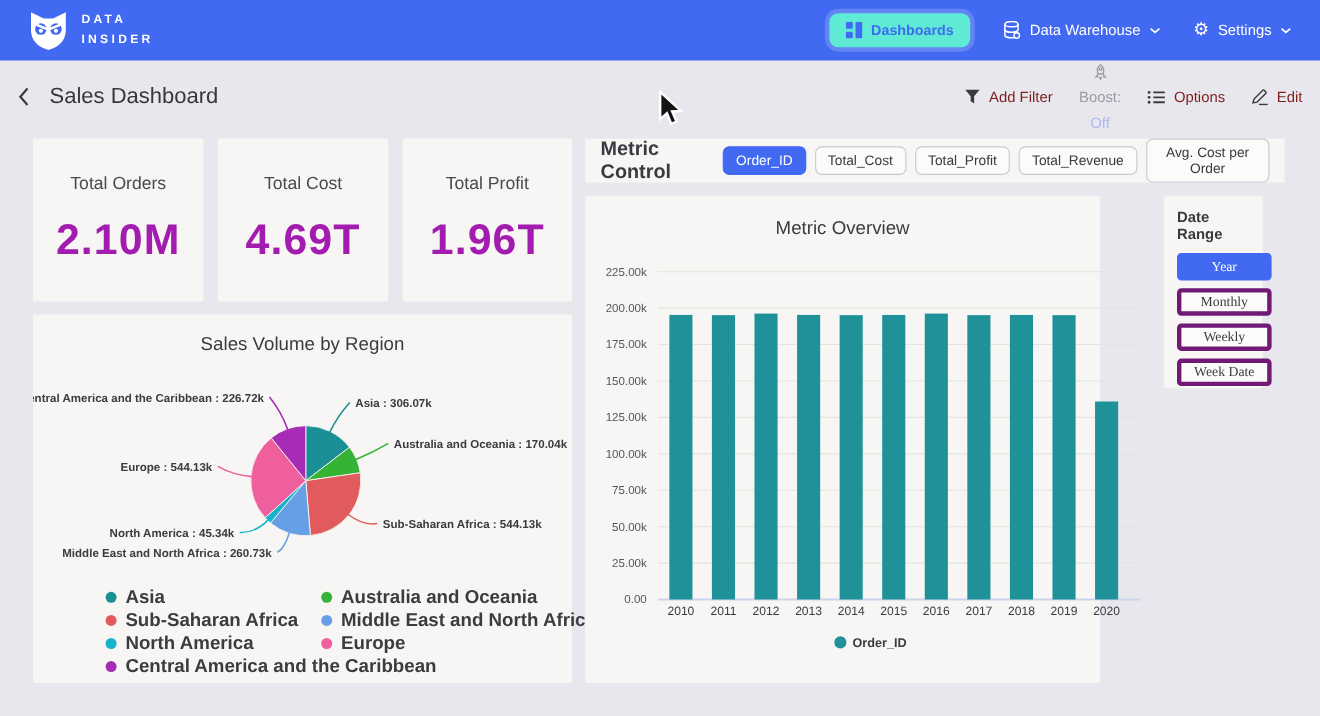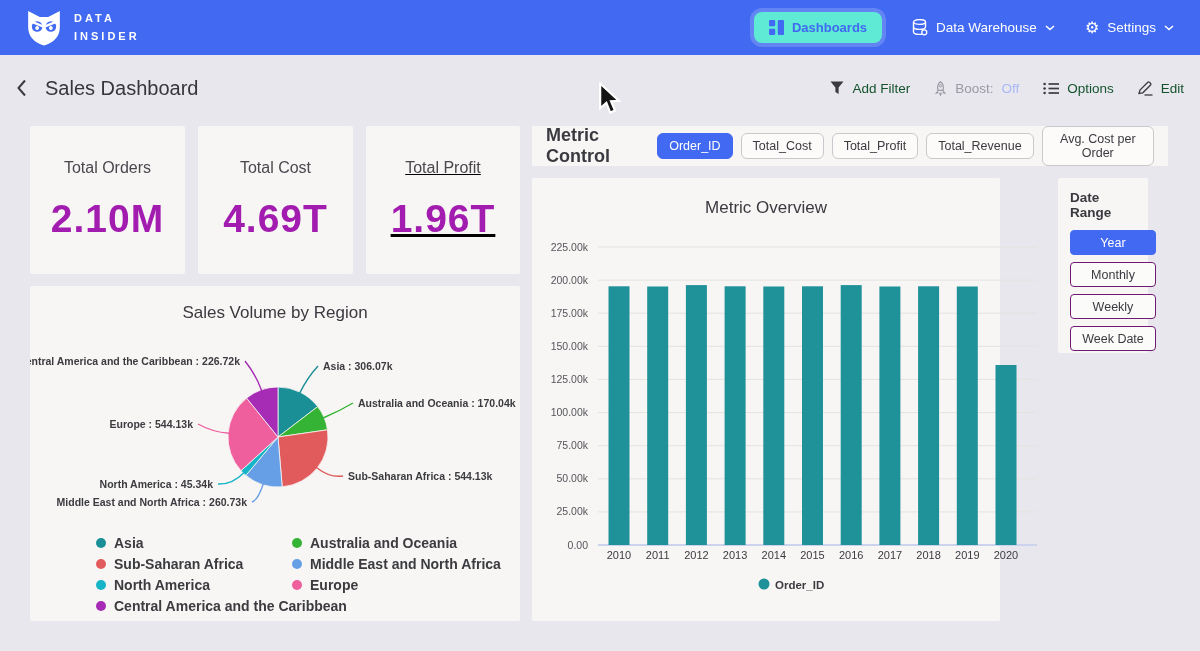--- a/index.html
+++ b/index.html
@@ -16,22 +16,22 @@
               font-size:13px; font-weight:bold; padding:8px 15px; border-radius:8px; border:none;
               box-shadow:0 0 0 4px rgba(255,255,255,0.18); cursor:pointer; }
   .nav-item { display:flex; align-items:center; gap:8px; color:#fff; font-size:13.5px; font-weight:500; cursor:pointer; }
 
   
   .subheader { position:absolute; top:55px; left:0; width:1200px; height:66px;
                display:flex; align-items:center; padding:0 16px; }
   .back-btn { background:none; border:none; cursor:pointer; margin-right:18px; display:flex; align-items:center; }
   .page-title { font-size:20px; font-weight:500; color:#36363c; }
   .header-actions { margin-left:auto; display:flex; align-items:center; gap:24px; }
-  .action { display:flex; align-items:center; gap:8px; font-size:13.5px; font-weight:500; color:#14532d; cursor:pointer; background:none; border:none; }
-  .action.muted { color:#9a9aa2; }
+  .action { display:flex; align-items:center; gap:8px; font-size:13.5px; font-weight:500; color:#7f1d1d; cursor:pointer; background:none; border:none; }
+  .action.muted { color:#9a9aa2;flex-direction:column; }
   .boost-state { color:#a9b9f5; }
 
   
   .card { position:absolute; background:#f7f6f4; border-radius:2px; }
   .kpi { display:flex; flex-direction:column; align-items:center; padding-top:33px; }
   .kpi-label { font-size:16px; font-weight:500; color:#48484e; }
   .kpi-value { margin-top:20px; font-size:39px; font-weight:bold; color:#a21caf; letter-spacing:1px; }
   .card-title { text-align:center; font-size:17px; color:#3a3a40; }
 
   
@@ -39,31 +39,31 @@
                 display:flex; align-items:center; padding:0 14px; gap:8px; }
   .metric-bar-label { font-size:18px; font-weight:600; color:#3a3a40; margin-right:6px; }
   .chip { font-size:12.5px; color:#3a3a40; background:#fcfbfa; border:1px solid #c9c9cd;
           border-radius:6px; padding:5px 11px; cursor:pointer; }
   .chip.selected { background:#4169f1; border-color:#4169f1; color:#fff; }
 
   
   .date-card { left:1058px; top:178px; width:90px; height:175px; padding:12px; }
   .date-label { font-size:13.5px; font-weight:600; color:#3a3a40; margin-bottom:10px; }
   .date-btn { display:block; width:86px; height:25px; margin-bottom:7px; font-size:12.5px;
-              color:#3a3a40; background:#fbfbfa; border:1px solid #701a75; border-radius:4px;
-              font-family:Liberation Sans, sans-serif; cursor:pointer; }
+              color:#3a3a40; background:#fbfbfa; border:4px solid #701a75; border-radius:4px;
+              font-family:Liberation Serif, serif; cursor:pointer; }
   .date-btn.selected { background:#4169f1; border-color:#4169f1; color:#fff; }
 
   
   .pie-legend { position:absolute; left:66px; top:246px; display:flex; gap:24px; }
   .legend-col { display:flex; flex-direction:column; }
   .legend-col:first-child { width:172px; }
   .legend-item { display:flex; align-items:center; gap:8px; height:21px; cursor:pointer; }
   .legend-dot { width:10px; height:10px; border-radius:50%; flex:none; }
-  .legend-item span:last-child { font-size:14px; font-weight:bold; color:#3b3b40; white-space:nowrap; }
+  .legend-item span:last-child { font-size:17px; font-weight:bold; color:#3b3b40; white-space:nowrap; }
 
   
   .pie-label   { font:bold 10.5px "Liberation Sans",sans-serif; fill:#3b3b40; }
   .tick-label  { font:10.5px "Liberation Sans",sans-serif; fill:#55555c; }
   .cat-label   { font:11px "Liberation Sans",sans-serif; fill:#3b3b40; }
   .legend-text { font:bold 11.5px "Liberation Sans",sans-serif; fill:#3b3b40; }
 </style>
 </head>
 <body>
 
@@ -161,21 +161,21 @@
   </div>
 
   <div class="card kpi" style="left:30px;top:126px;width:155px;height:148px;">
     <div class="kpi-label">Total Orders</div>
     <div class="kpi-value">2.10M</div>
   </div>
   <div class="card kpi" style="left:198px;top:126px;width:155px;height:148px;">
     <div class="kpi-label">Total Cost</div>
     <div class="kpi-value">4.69T</div>
   </div>
-  <div class="card kpi" style="left:366px;top:126px;width:154px;height:148px;text-decoration:underline;">
+  <div class="card kpi" style="left:366px;top:126px;width:154px;height:148px;">
     <div class="kpi-label">Total Profit</div>
     <div class="kpi-value">1.96T</div>
   </div>
 
   <div class="card" style="left:30px;top:286px;width:490px;height:335px;">
     <div class="card-title" style="padding-top:17px;">Sales Volume by Region</div>
     <svg id="pie-svg" width="490" height="200" viewBox="0 0 490 200" style="position:absolute;left:0;top:46px;">
         <path d="M248,105 L248.0,55.0 A50,50 0 0 1 287.7,74.6 Z" fill="#1a8f96" stroke="#f7f6f4" stroke-width="0.8"></path>
         <path d="M269.7,61.1 Q277.2,45.8 288,34" fill="none" stroke="#1a8f96" stroke-width="1.4"></path>
         <text x="293" y="38" text-anchor="start" class="pie-label">Asia : 306.07k</text>

